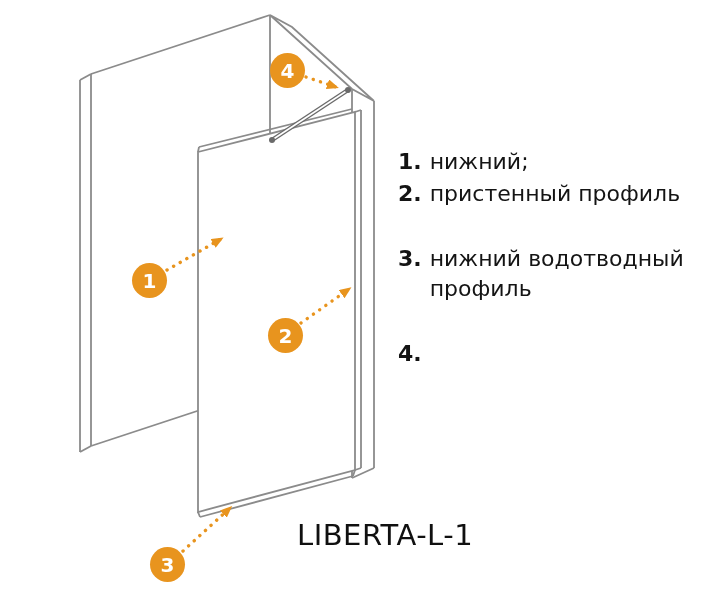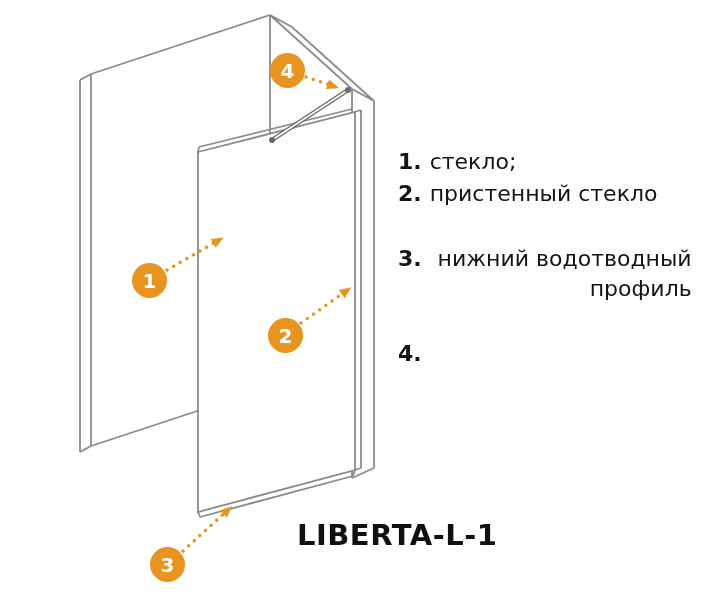--- a/index.html
+++ b/index.html
@@ -29,25 +29,25 @@
   #c3 { left: 150px; top: 547px; }
   #c4 { left: 270px; top: 53px; }
 
   .legend { position: absolute; left: 398px; top: 0; width: 300px; height: 600px; color: #141414; }
   .legend-item { position: absolute; left: 0; display: flex; font-size: 22px; line-height: 30px; }
   .legend-item .num { font-weight: bold; margin-right: 8px; }
   .li1 { top: 147px; }
   .li2 { top: 179px; }
   .li3 { top: 244px; }
   .li4 { top: 339px; }
-  .li3 .txt { max-width: 262px; text-align: right; }
+  .li3 .txt { max-width: 262px; }
 
   .title {
     position: absolute; left: 297px; top: 518px;
-    font-size: 29px; font-weight: bold; letter-spacing: 0.5px;
+    font-size: 29px; font-weight: normal; letter-spacing: 0.5px;
     color: #101010;
     white-space: nowrap;
   }
 </style>
 </head>
 <body>
 
 <div class="canvas">
 
   <svg class="diagram" width="701" height="600" viewBox="0 0 701 600">
@@ -108,25 +108,25 @@
   </svg>
 
   <div class="callout" id="c1">1</div>
   <div class="callout" id="c2">2</div>
   <div class="callout" id="c3">3</div>
   <div class="callout" id="c4">4</div>
 
   <div class="legend">
     <div class="legend-item li1">
       <span class="num">1.</span>
-      <span class="txt">стекло;</span>
+      <span class="txt">нижний;</span>
     </div>
     <div class="legend-item li2">
       <span class="num">2.</span>
-      <span class="txt">пристенный стекло</span>
+      <span class="txt">пристенный профиль</span>
     </div>
     <div class="legend-item li3">
       <span class="num">3.</span>
       <span class="txt">нижний водотводный профиль</span>
     </div>
     <div class="legend-item li4">
       <span class="num">4.</span>
     </div>
   </div>
 

